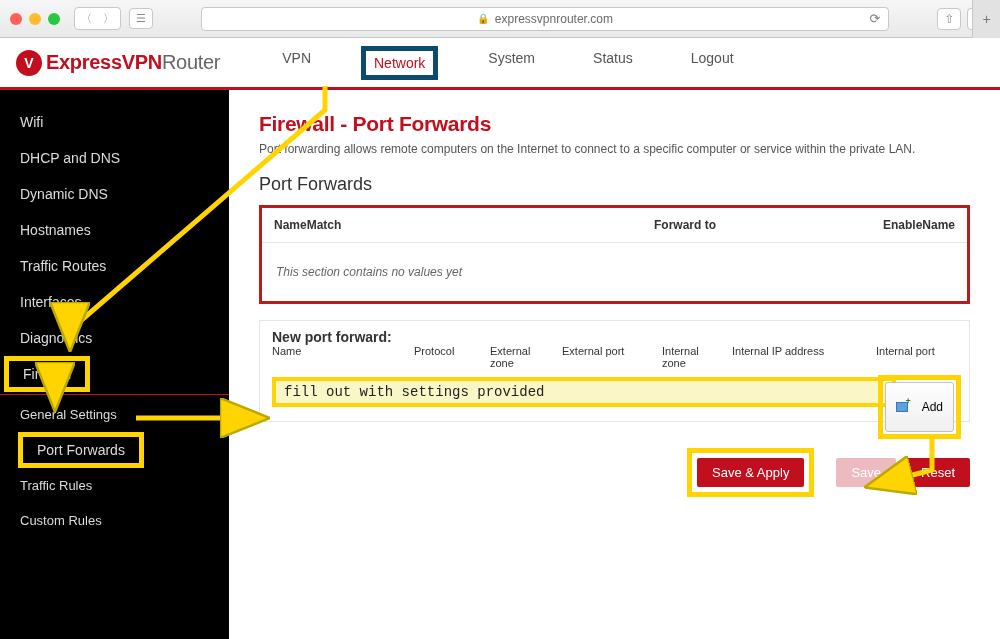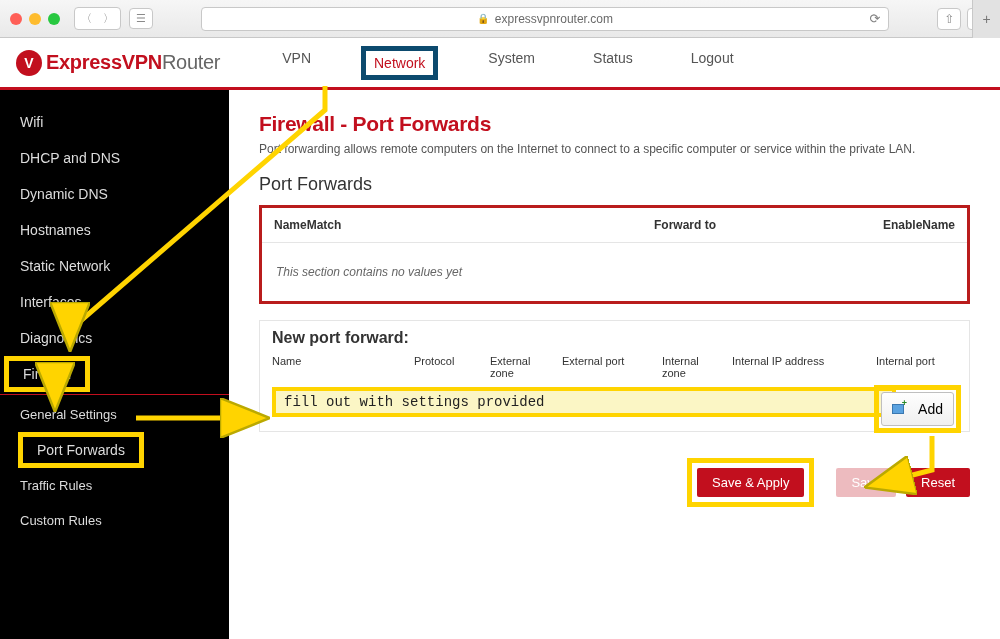--- a/index.html
+++ b/index.html
@@ -50,39 +50,39 @@
 h2.section-title { font-size: 18px; font-weight: 400; color: #333; margin-bottom: 10px; }
 
 .panel { border: 3px solid #b91c1c; margin-bottom: 16px; }
 .panel-header { display: flex; font-weight: 700; font-size: 12px; padding: 10px 12px; border-bottom: 1px solid #e5e5e5; }
 .col-name { width: 380px; }
 .col-forward { flex: 1; }
 .col-enable { width: 80px; text-align: right; }
 .panel-empty { padding: 22px 14px; font-style: italic; font-size: 12px; color: #666; }
 
 .newpf { border: 1px solid #e5e5e5; padding: 8px 12px 12px 12px; margin-bottom: 26px; }
-.newpf-title { font-weight: 700; font-size: 16px; margin-bottom: 8px; }
+.newpf-title { font-weight: 700; font-size: 14px; }
 .newpf-headers { display: flex; font-size: 11px; color: #333; margin-bottom: 10px; gap:4px;}
 .newpf-headers > div { padding-right: 4px; }
 .w-name { width: 138px; }
 .w-protocol { width: 72px; }
 .w-extzone { width: 68px; }
 .w-extport { width: 96px; }
 .w-intzone { width: 66px; }
 .w-intip { width: 118px; }
 .w-intport { width: 80px; margin-left: 22px; }
 
 .newpf-row { position: relative; height: 30px; }
 .fill-hl { position: absolute; left: 0; top: -2px; height: 30px; width: 624px; border: 4px solid #ffd400; background: #fbf6c5; display: flex; align-items: center; padding-left: 8px; font-family: "Courier New", monospace; font-size: 14px; color: #222; }
 .sel-lan { position:absolute; left: 370px; top: 2px; width: 108px; height: 22px; border-radius: 3px; background: #fbfbef; border: 1px solid #e8e3b0; font-size: 11px; line-height: 20px; padding: 0 6px; color:#bfbfa8;}
 .sel-lan::after { content:'▾'; position:absolute; right:6px; color:#c9c9b3;}
 .sel-ip { position:absolute; left: 486px; top: 2px; width: 108px; height: 22px; border-radius: 3px; background:#fbfbef; border:1px solid #e8e3b0;}
 .sel-ip::after { content:'▾'; position:absolute; right:6px; top:3px; font-size:11px; color:#c9c9b3;}
 .add-hl { position: absolute; right: -4px; top: -4px; border: 5px solid #ffd400; padding: 2px; }
-.add-btn { background: linear-gradient(#fefefe,#f0f0f0); border: 1px solid #bfbfbf; border-radius: 3px; padding: 8px 10px; font-size: 14px; cursor: pointer; display:flex; align-items:center; gap:14px;}
+.add-btn { background: linear-gradient(#fefefe,#f0f0f0); border: 1px solid #bfbfbf; border-radius: 3px; padding: 17px 10px; font-size: 12px; cursor: pointer; display:flex; align-items:center; gap:14px;}
 .add-icn { width:12px; height:10px; background:#5aa2e0; border:1px solid #3b78b0; position:relative;}
 .add-icn::after { content:'+'; position:absolute; top:-7px; right:-4px; color:#2a8a2a; font-weight:bold; font-size:9px;}
 
 .actions { display: flex; justify-content: flex-end; gap: 10px; align-items: center; }
 .btn-red { background: #c20f1e; color: #fff; border: none; padding: 7px 15px; font-size: 13px; border-radius: 2px; cursor: pointer; }
 .save-hl { border: 5px solid #ffd400; padding: 5px; display:inline-block; margin-right: 12px;}
 
 
 .arrow-svg { position: absolute; top: 0; left: 0; width: 1000px; height: 639px; pointer-events: none; z-index: 5; }
 </style>
@@ -132,21 +132,21 @@
     <a>Logout</a>
   </div>
 </div>
 
 <div class="layout">
   <div class="sidebar">
     <div class="sidebar-item">Wifi</div>
     <div class="sidebar-item">DHCP and DNS</div>
     <div class="sidebar-item">Dynamic DNS</div>
     <div class="sidebar-item">Hostnames</div>
-    <div class="sidebar-item">Static Network</div>
+    <div class="sidebar-item">Traffic Routes</div>
     <div class="sidebar-item">Interfaces</div>
     <div class="sidebar-item">Diagnostics</div>
     <div style="padding:0;"><span class="sidebar-hl">Firewall</span></div>
     <div class="sidebar-divider"></div>
     <div class="sidebar-sub">
       <div class="sidebar-item">General Settings</div>
       <div style="padding:0;"><span class="sidebar-hl">Port Forwards</span></div>
       <div class="sidebar-item">Traffic Rules</div>
       <div class="sidebar-item">Custom Rules</div>
     </div>

